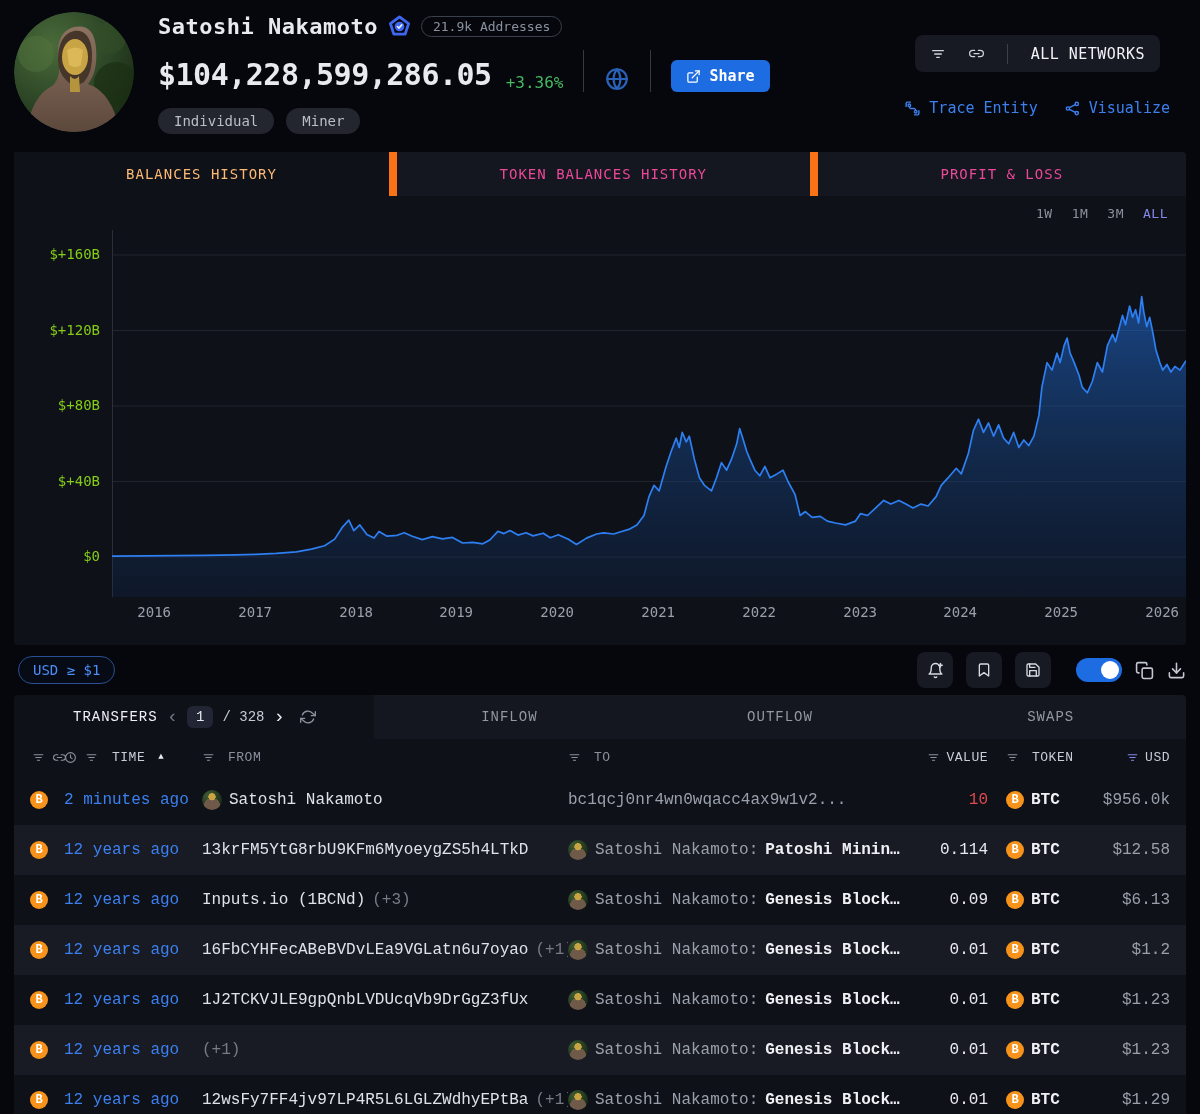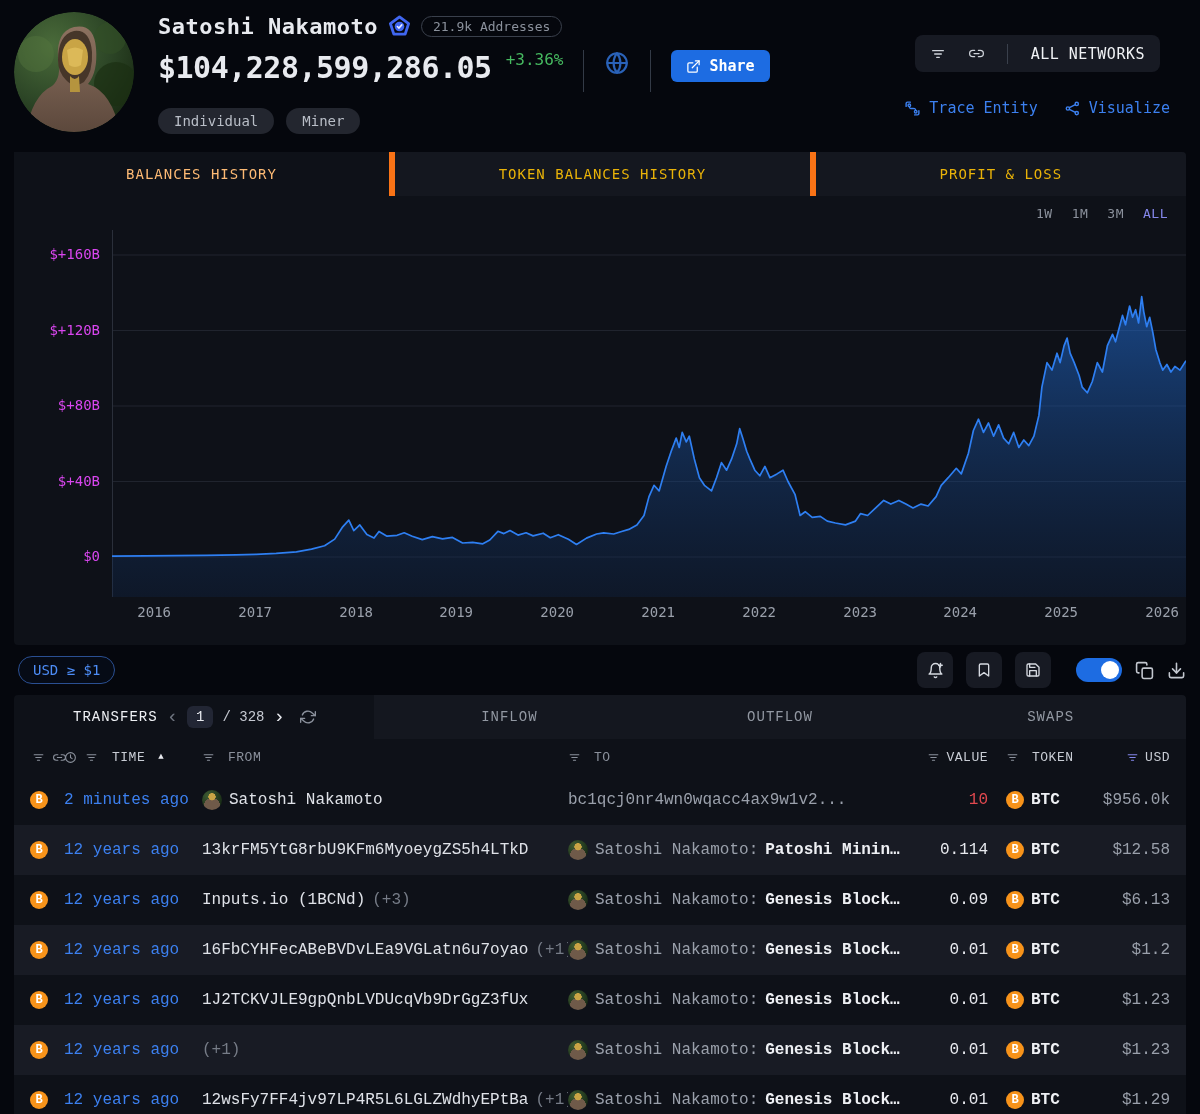--- a/index.html
+++ b/index.html
@@ -10,21 +10,21 @@
     font-family:"DejaVu Sans Mono","Liberation Mono",monospace;
   }
   .icn { stroke:currentColor; fill:none; stroke-width:2; stroke-linecap:round; stroke-linejoin:round; }
 
   
   .hdr { position:relative; height:152px; }
   .avatar { position:absolute; left:14px; top:12px; width:120px; height:120px; border-radius:50%; overflow:hidden; }
   .name-row { position:absolute; left:158px; top:14px; display:flex; align-items:center; gap:10px; }
   .ent-name { font-size:22px; font-weight:bold; letter-spacing:.5px; }
   .addr-pill { border:1px solid #3a404c; border-radius:12px; color:#8b919c; font-size:13px; padding:2px 11px; }
-  .bal-row { position:absolute; left:158px; top:50px; display:flex; align-items:flex-start; }
+  .bal-row { position:absolute; left:158px; top:50px; display:flex; align-items:flex-end; }
   .balance { font-size:30px; font-weight:bold; letter-spacing:-.5px; }
   .change { color:#46b960; font-size:16px; margin-left:14px; }
   .vdiv { width:1px; height:42px; background:#333a46; margin:0 20px; }
   .globe-btn { color:#2a62b8; display:flex; }
   .share-btn { display:flex; align-items:center; gap:8px; background:#1d6ce2; color:#fff;
     border:none; border-radius:6px; padding:7px 15px; font-size:15px; font-weight:bold;
     font-family:inherit; cursor:pointer; }
   .tags-row { position:absolute; left:158px; top:108px; display:flex; gap:12px; }
   .tag { background:#23262f; color:#b9bec7; font-size:14px; padding:5px 16px; border-radius:17px; }
   .networks { position:absolute; right:40px; top:35px; height:37px; display:flex; align-items:center;
@@ -32,30 +32,30 @@
   .networks .ic { color:#cfd3da; display:flex; }
   .networks .sep { width:1px; height:20px; background:#3a404c; }
   .networks-label { font-size:15px; letter-spacing:.5px; color:#f0f2f5; }
   .hdr-actions { position:absolute; right:30px; top:99px; display:flex; gap:26px; }
   .hdr-action { display:flex; align-items:center; gap:8px; color:#3c80f0; font-size:15px; cursor:pointer; }
 
   
   .chart-panel { position:relative; margin:0 14px; height:493px; background:#0e1118; border-radius:4px; }
   .ptabs { display:flex; height:44px; }
   .ptab { display:flex; align-items:center; justify-content:center; font-size:14px;
-    letter-spacing:1px; color:#eab308; background:#14171f; cursor:pointer; border-left:6px solid #f97316; }
+    letter-spacing:1px; color:#ec4899; background:#14171f; cursor:pointer; border-left:8px solid #f97316; }
   .ptab:first-child { border-left:none; }
   .ptab.active { background:#0e1118; color:#fdba74; }
   .ptab:nth-child(1){ width:375px; } .ptab:nth-child(2){ flex:1.12; } .ptab:nth-child(3){ flex:1; border-top-right-radius:4px; }
   .ranges { position:absolute; top:54px; right:18px; display:flex; gap:19px; }
   .range { font-size:13px; color:#8b919c; cursor:pointer; letter-spacing:.5px; }
   .range.active { color:#8487ea; }
   .chart-box { position:absolute; left:0; top:78px; width:1172px; height:399px; }
   .chart-svg { position:absolute; left:98px; top:0; }
-  .ytick { position:absolute; left:0; width:86px; text-align:right; font-size:14px; color:#d946ef; }
+  .ytick { position:absolute; left:0; width:86px; text-align:right; font-size:14px; color:#84cc16; }
   .xtick { position:absolute; top:374px; width:52px; text-align:right; font-size:14px; color:#9aa0ab; }
 
   
   .filter-row { height:50px; margin:0 14px; display:flex; align-items:center; justify-content:space-between; }
   .usd-pill { margin-left:4px; border:1px solid #2a4f92; color:#4d8df7; border-radius:16px;
     font-size:14px; padding:5px 14px; cursor:pointer; background:rgba(29,70,140,.08); }
   .fr-right { display:flex; align-items:center; gap:13px; }
   .sq-btn { width:36px; height:36px; background:#171a23; border-radius:8px; display:flex;
     align-items:center; justify-content:center; color:#d5d9e0; cursor:pointer; border:none; }
   .toggle { width:46px; height:24px; border-radius:12px; background:#1d6ce2; position:relative;

